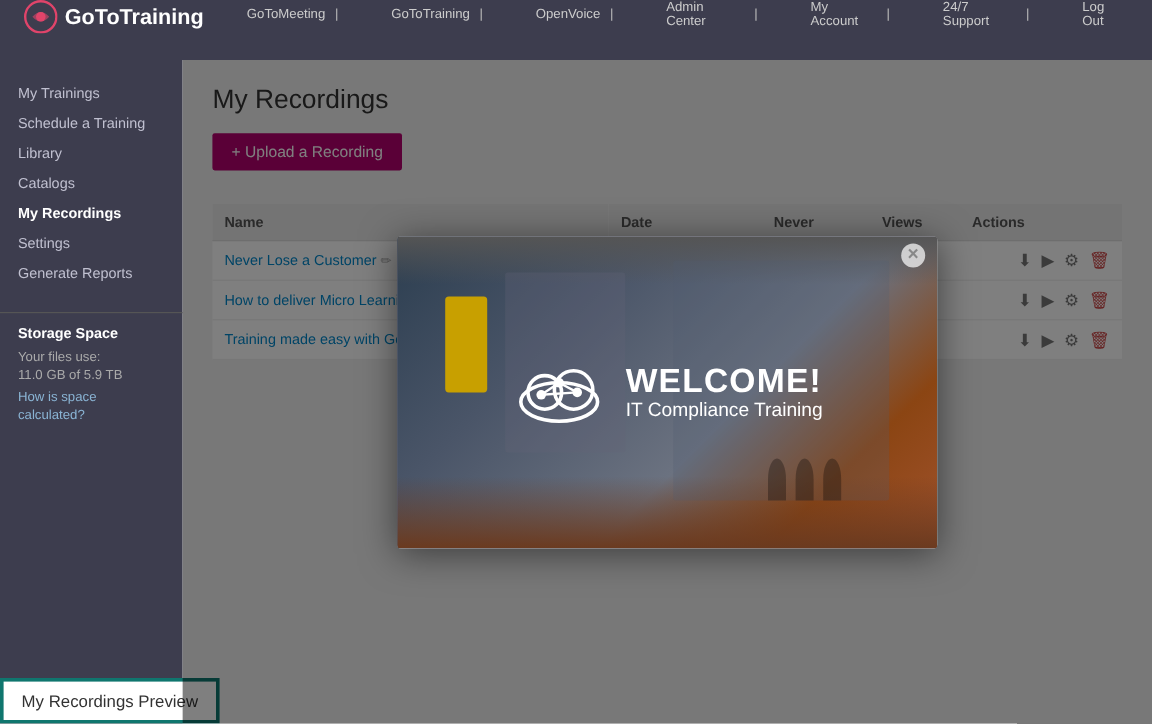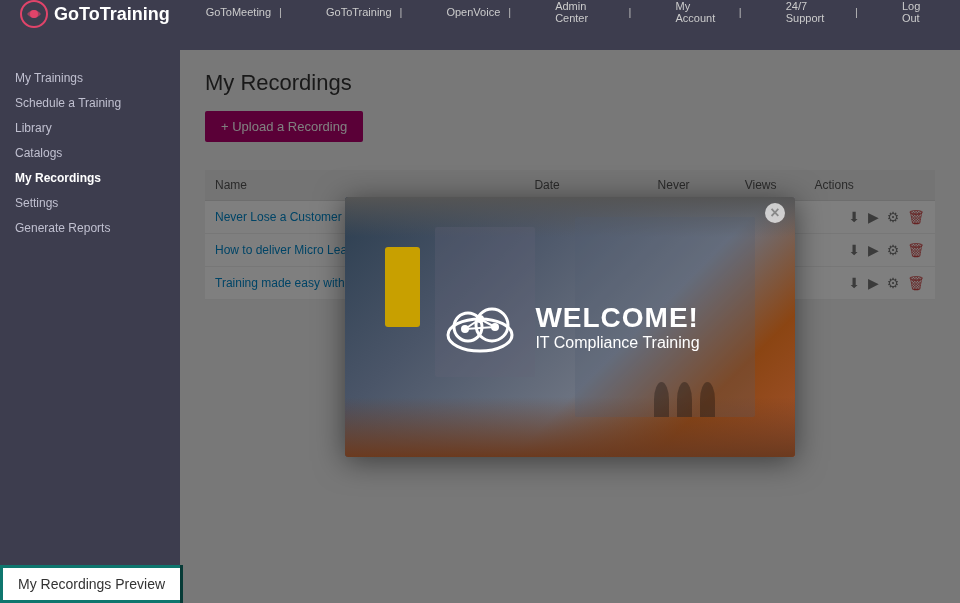--- a/index.html
+++ b/index.html
@@ -53,21 +53,21 @@
     }
 
     
     .main-layout {
       display: flex;
       height: calc(603px - 50px);
     }
 
     
     .sidebar {
-      width: 180px;
+      width: 152px;
       background: #3d3d4e;
       padding: 15px 0;
       flex-shrink: 0;
       position: relative;
       z-index: 1;
     }
     .sidebar-nav {
       list-style: none;
       margin-bottom: 20px;
     }
@@ -135,21 +135,21 @@
       border-collapse: collapse;
       background: #fff;
       font-size: 12px;
     }
     .recordings-table th {
       background: #e8e8e8;
       padding: 8px 10px;
       text-align: left;
       color: #555;
       border-bottom: 1px solid #ddd;
-      font-weight: normal;
+      font-weight: bold;
     }
     .recordings-table td {
       padding: 8px 10px;
       border-bottom: 1px solid #eee;
       color: #555;
       vertical-align: middle;
     }
     .recordings-table td a {
       color: #0088cc;
       text-decoration: none;
@@ -338,20 +338,26 @@
   <div class="sidebar">
     <ul class="sidebar-nav">
       <li><a>My Trainings</a></li>
       <li><a>Schedule a Training</a></li>
       <li><a>Library</a></li>
       <li><a>Catalogs</a></li>
       <li class="active"><a>My Recordings</a></li>
       <li><a>Settings</a></li>
       <li><a>Generate Reports</a></li>
     </ul>
+    <div class="sidebar-section">
+      <div class="sidebar-section-title">Storage Space</div>
+      <p>Your files use:</p>
+      <p>11.0 GB of 5.9 TB</p>
+      <a style="color:#8ab4d4;font-size:11px;">How is space calculated?</a>
+    </div>
   </div>
 
   <div class="main-content">
     <h1 class="page-title">My Recordings</h1>
     <button class="upload-btn">+ Upload a Recording</button>
 
     <table class="recordings-table">
       <thead>
         <tr>
           <th>Name</th>

